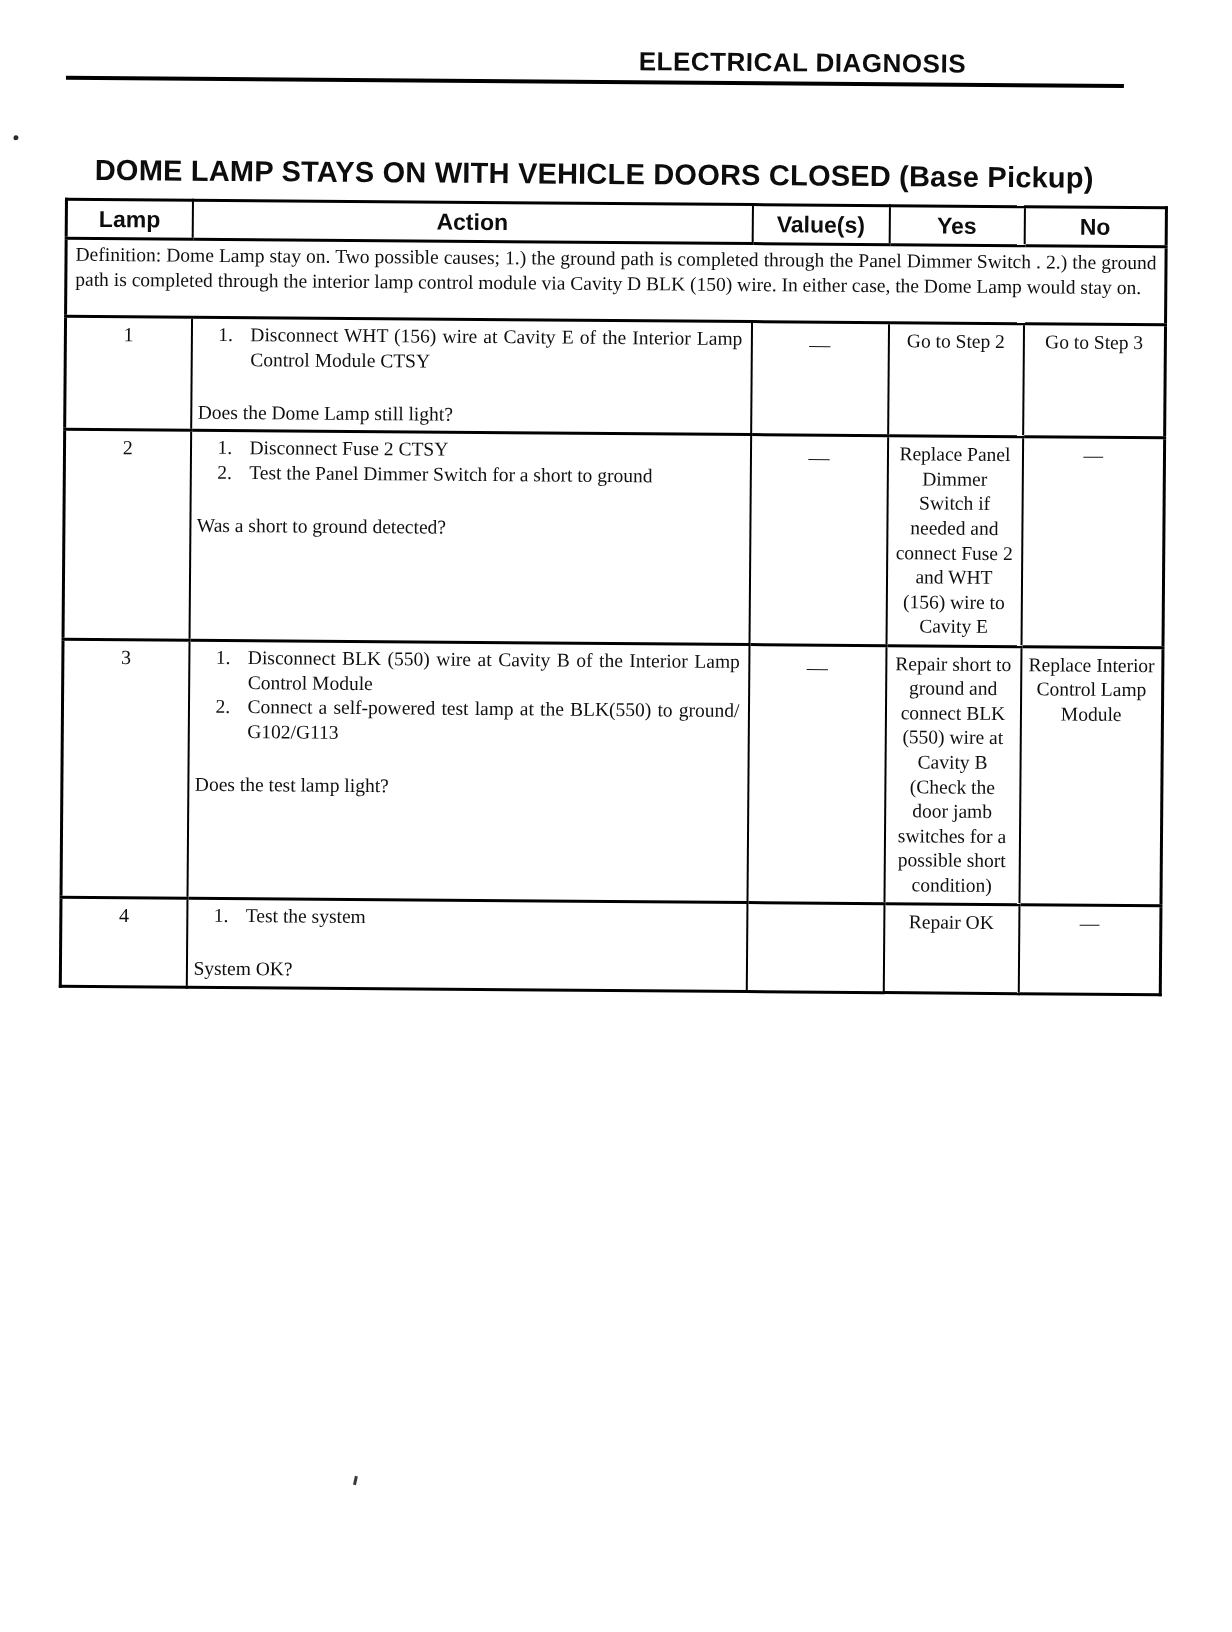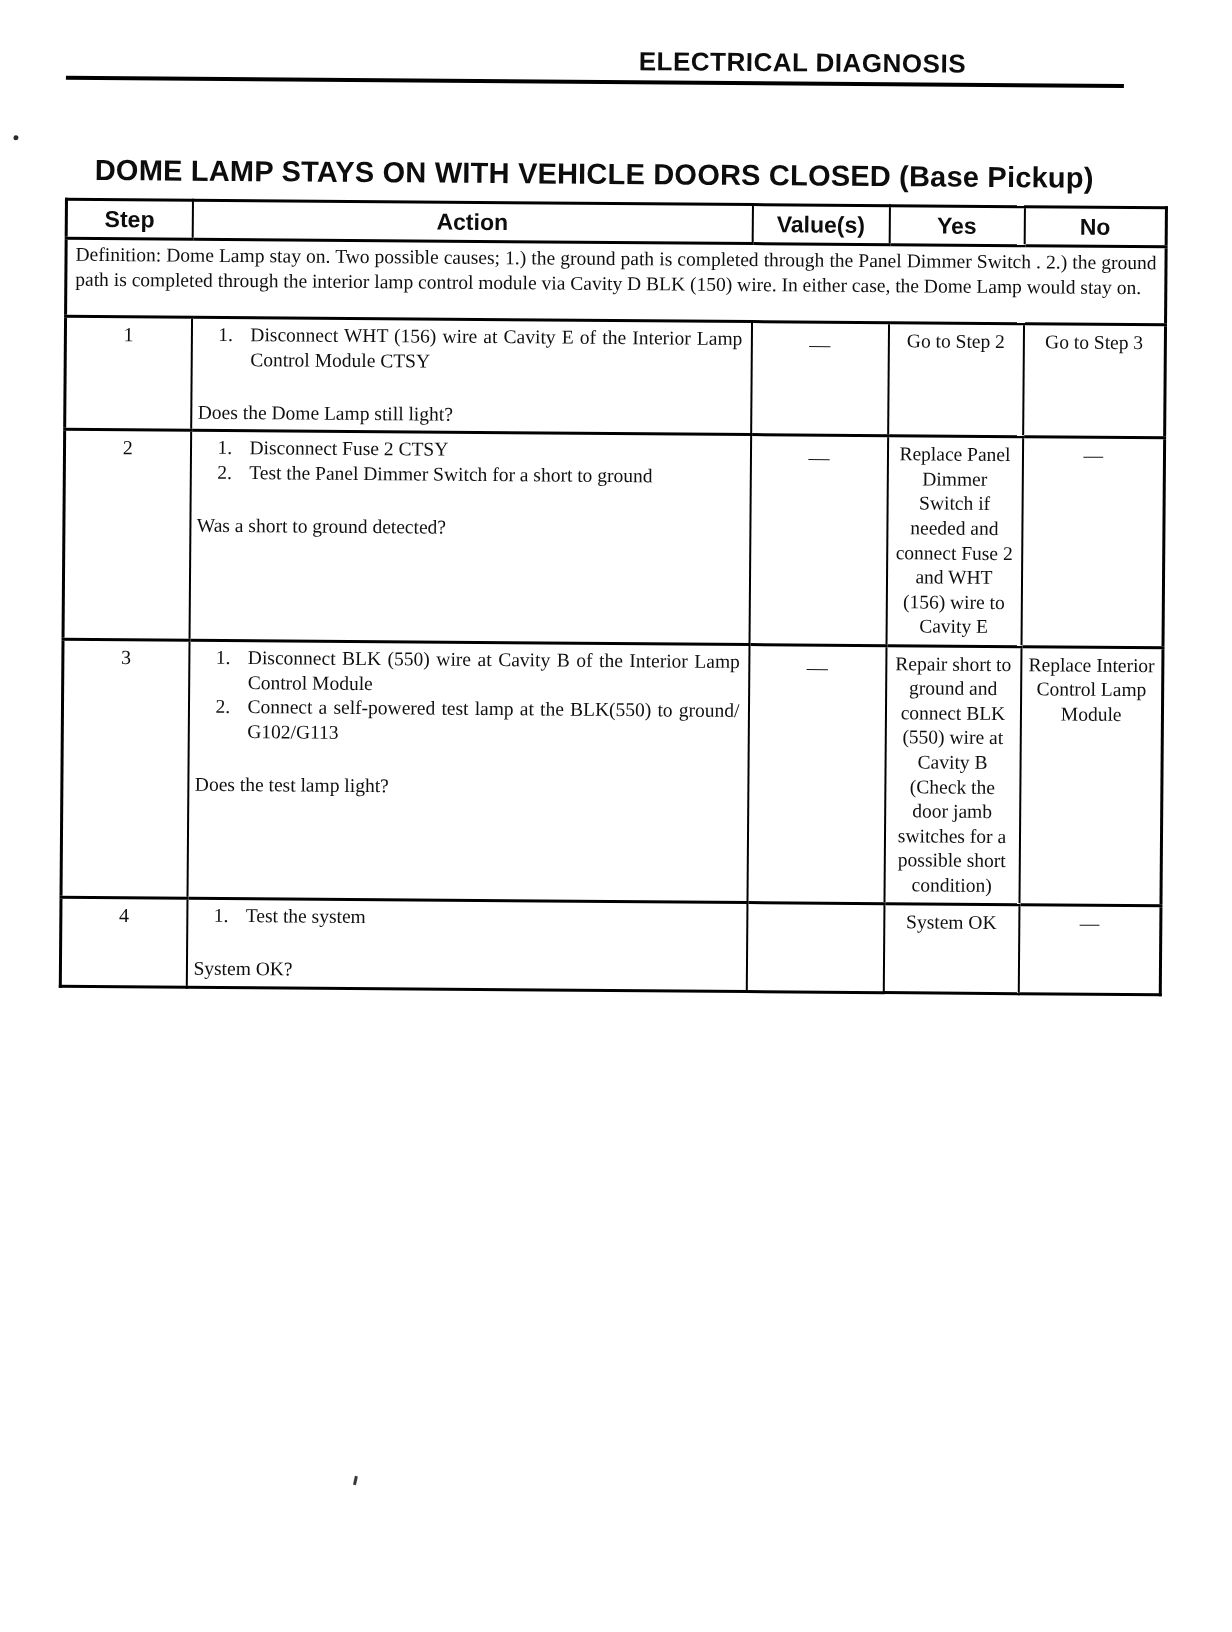--- a/index.html
+++ b/index.html
@@ -169,21 +169,21 @@
   <table class="diag">
     <colgroup>
       <col class="c-step">
         <col class="c-action">
         <col class="c-value">
         <col class="c-yes">
         <col class="c-no">
     </colgroup>
     <thead>
       <tr>
-        <th>Step</th>
+        <th>Lamp</th>
         <th>Action</th>
         <th>Value(s)</th>
         <th>Yes</th>
         <th>No</th>
       </tr>
     </thead>
     <tbody>
       <tr class="r-def">
         <td class="definition" colspan="5">Definition: Dome Lamp stay on. Two possible causes; 1.) the ground path is completed through the Panel Dimmer Switch . 2.) the ground path is completed through the interior lamp control module via Cavity D BLK (150) wire. In either case, the Dome Lamp would stay on.</td>
       </tr>
@@ -241,21 +241,21 @@
       <tr class="r4">
         <td class="step">4</td>
         <td class="action">
           <div class="action-item">
             <span class="num">1.</span>
             <span class="txt">Test the system</span>
           </div>
           <div class="question">System OK?</div>
         </td>
         <td class="value"></td>
-        <td class="yes">System OK</td>
+        <td class="yes">Repair OK</td>
         <td class="no">—</td>
       </tr>
     </tbody>
   </table>
 
   <div class="speck-a"></div>
   <div class="speck-b"></div>
 </div>
 
 </body></html>

